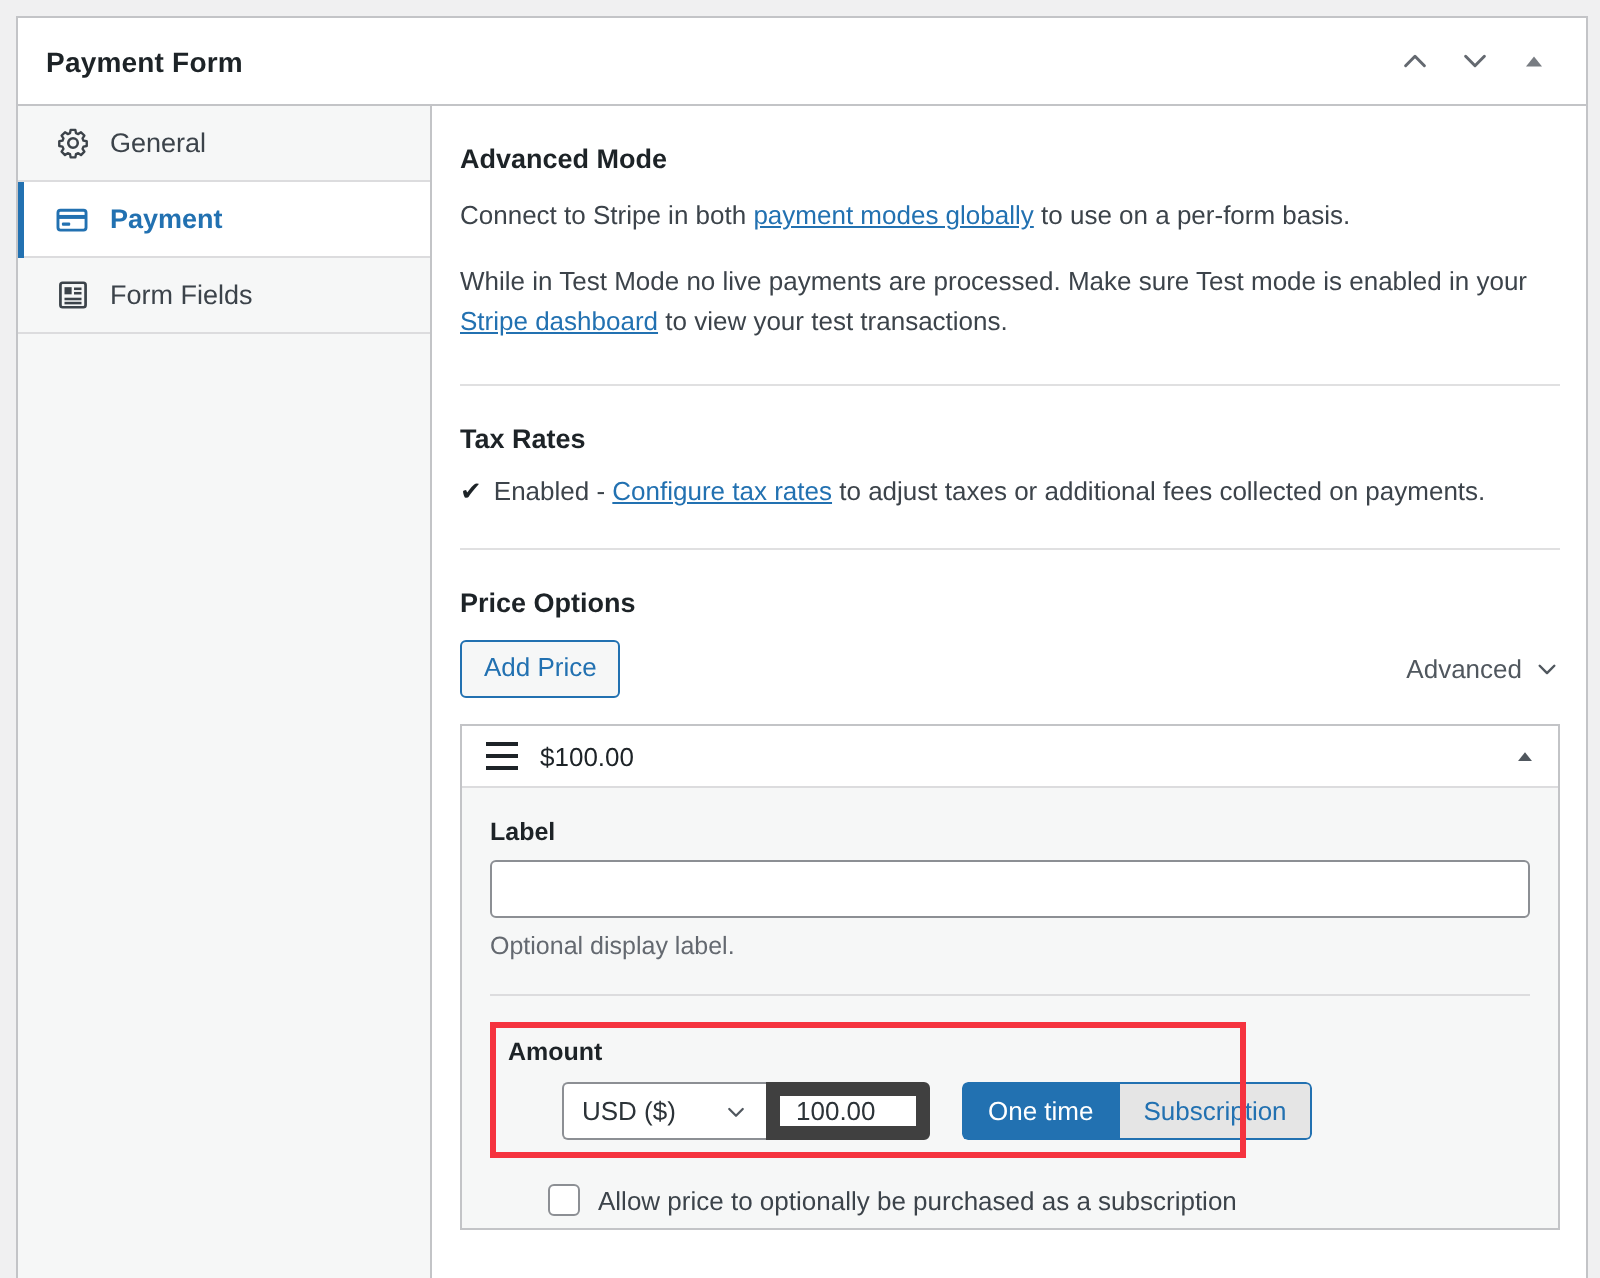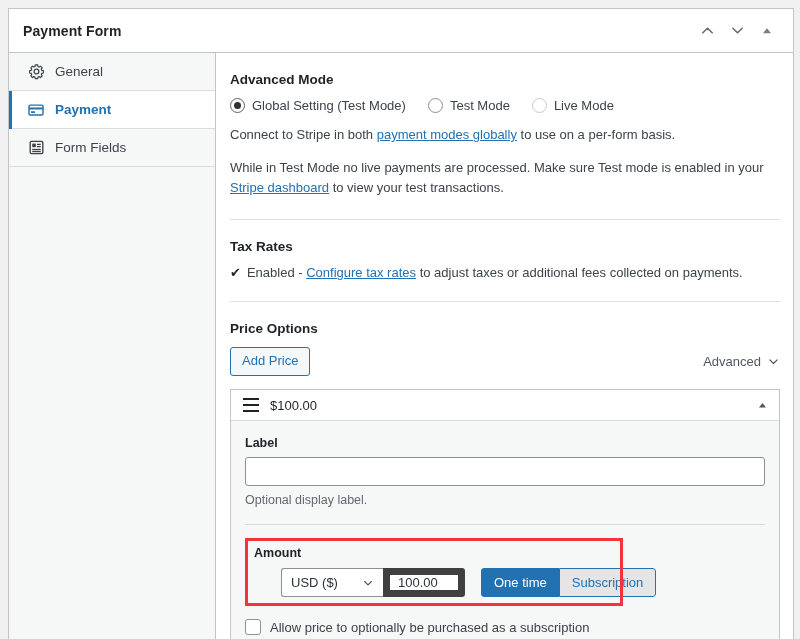--- a/index.html
+++ b/index.html
@@ -353,20 +353,21 @@
   }
 
   .cb-row {
     display: flex;
     align-items: flex-end;
     gap: 9px;
     margin-top: 12px;
     font-size: 13px;
     color: #3c434a;
     cursor: pointer;
+    margin-left: 29px;
   }
   .cb {
     width: 16px; height: 16px;
     border: 1px solid #8c8f94;
     border-radius: 3px;
     background: #fff;
     flex: 0 0 16px;
   }
 </style>
 </head>
@@ -435,34 +436,20 @@
       </div>
 
       <div class="sidebar-filler"></div>
     </div>
 
     <div class="content">
 
       <div class="section">
         <div class="sec-title">Advanced Mode</div>
 
-        <div class="radio-row">
-          <label class="radio-opt">
-            <span class="rd checked"></span>
-            <span>Global Setting (Test Mode)</span>
-          </label>
-          <label class="radio-opt">
-            <span class="rd"></span>
-            <span>Test Mode</span>
-          </label>
-          <label class="radio-opt muted">
-            <span class="rd muted"></span>
-            <span>Live Mode</span>
-          </label>
-        </div>
 
         <p class="para"><span>Connect to Stripe in both </span><a class="lnk">payment modes globally</a><span> to use on a per-form basis.</span></p>
 
         <p class="para"><span>While in Test Mode no live payments are processed. Make sure Test mode is enabled in your </span><a class="lnk">Stripe dashboard</a><span> to view your test transactions.</span></p>
 
         <div class="divider"></div>
       </div>
 
       <div class="section">
         <div class="sec-title">Tax Rates</div>

